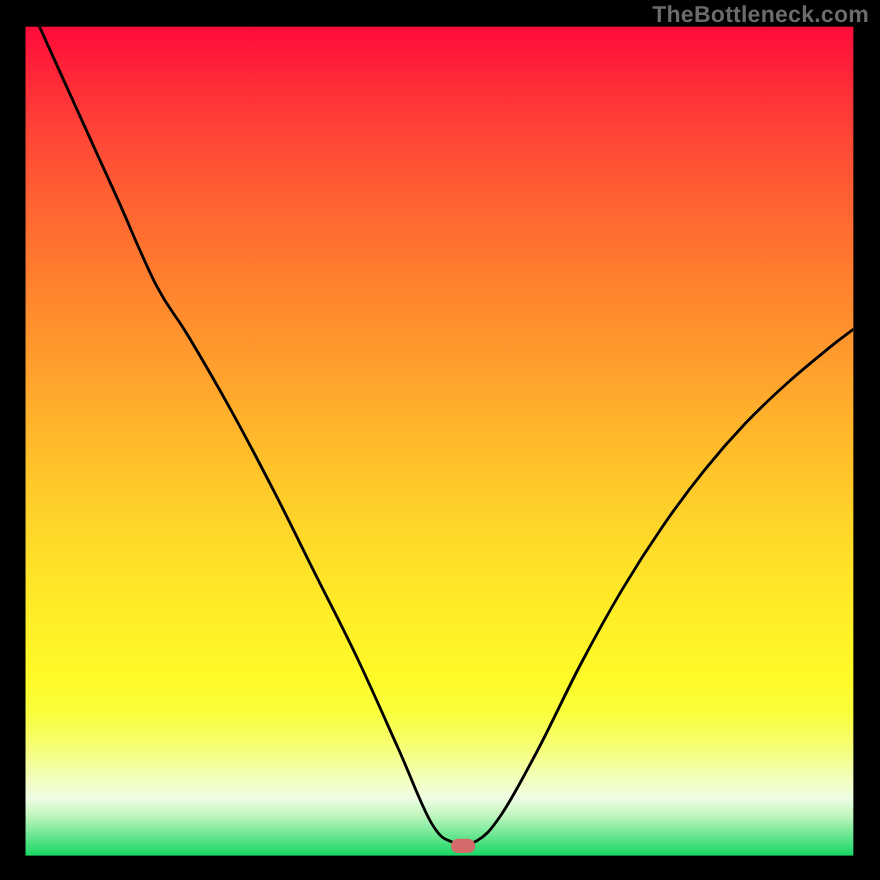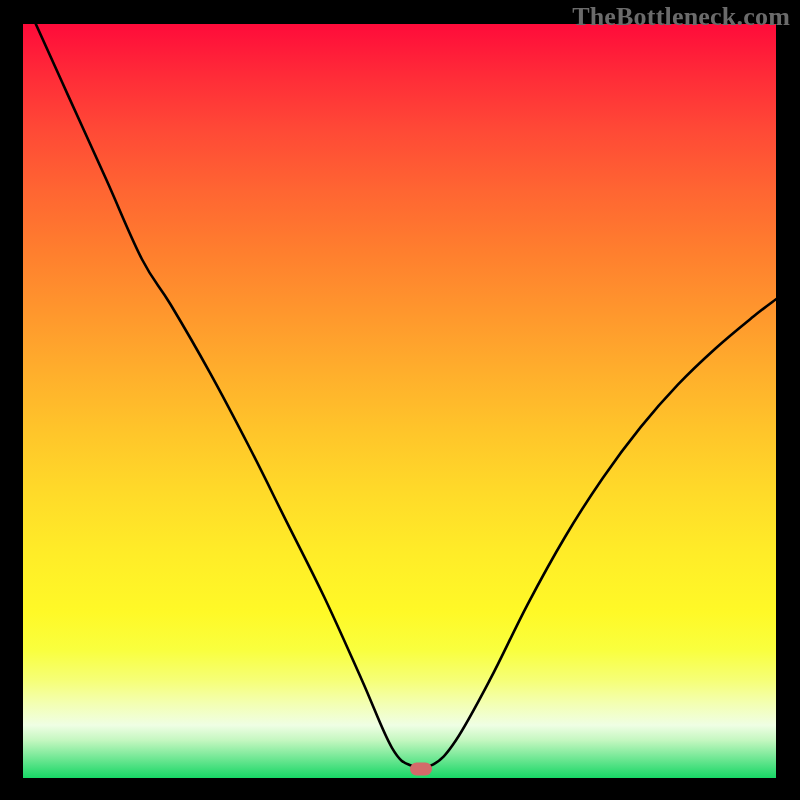--- a/index.html
+++ b/index.html
@@ -62,22 +62,22 @@
     width: 22px;
     height: 13px;
     border-radius: 7px;
     background: #d46a6a;
     transform: translate(-50%, -50%);
   }
   .watermark {
     position: absolute;
     top: 2px;
     right: 10px;
-    font-family: Liberation Serif, serif;
-    font-size: 26px;
+    font-family: Liberation Sans, sans-serif;
+    font-size: 21px;
     font-weight: 600;
     color: #6b6b6b;
     letter-spacing: 0.2px;
   }
 </style>
 </head>
 <body>
 
 <div class="frame">
   <div class="plot">

